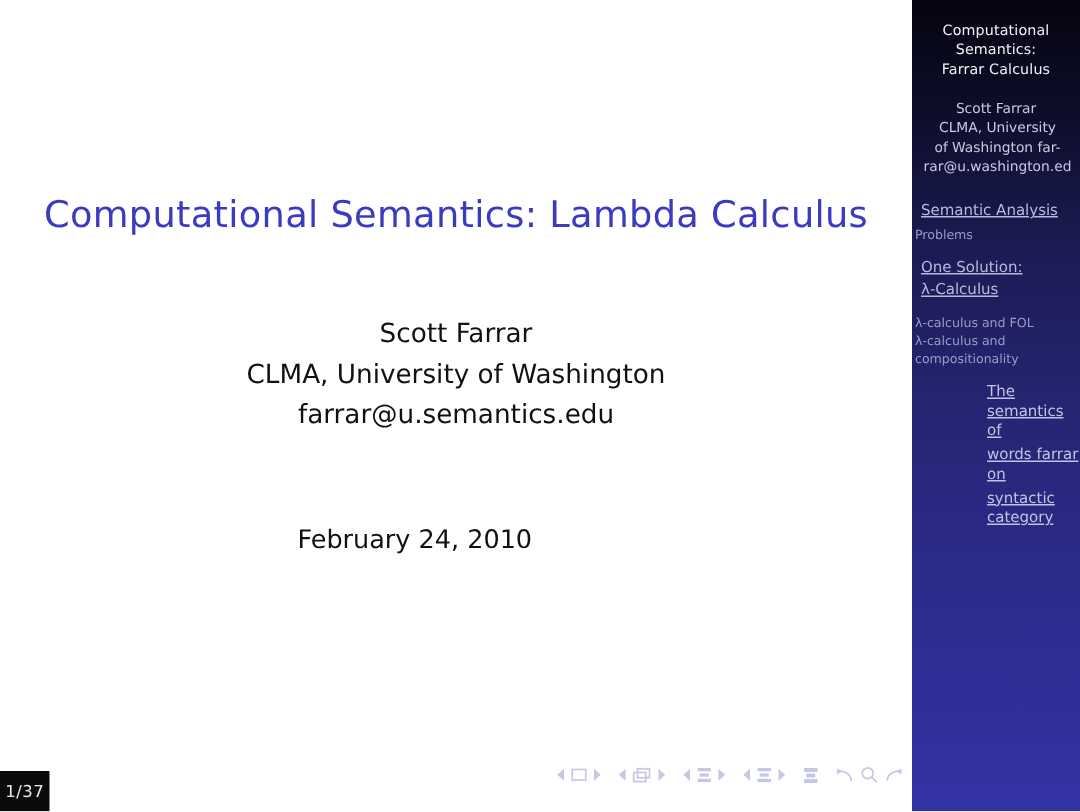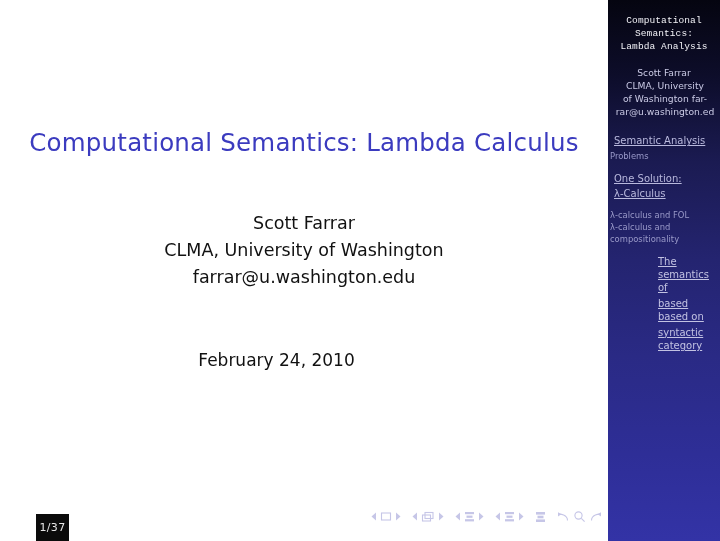--- a/index.html
+++ b/index.html
@@ -30,21 +30,21 @@
     overflow: hidden;
   }
   .sb-title {
     padding: 14px 6px 0 6px;
     text-align: center;
     font-size: 9.5px;
     line-height: 13.2px;
     color: #f2f2f7;
     letter-spacing: .1px;
   }
-  .sb-title div { white-space: nowrap; font-family: Liberation Mono, monospace; }
+  .sb-title div { white-space: nowrap; }
   .sb-author {
     padding: 12px 0 0 0;
     text-align: center;
     font-size: 9.2px;
     line-height: 13.2px;
     color: #c9c9e4;
     white-space: nowrap;
   }
   .sb-author .line-wide { margin-left: 2px; }
   .sb-nav {
@@ -139,36 +139,35 @@
     bottom: 0;
     width: 33px;
     height: 27px;
     background: #0b0b0b;
     color: #e8e8e8;
     font-size: 11px;
     display: flex;
     align-items: center;
     justify-content: center;
     letter-spacing: .3px;
-    margin-left: 36px;
   }
 </style>
 </head>
 <body>
 
 <div class="slide">
 
   <div class="main">
 
     <div class="slide-title">Computational Semantics:  Lambda Calculus</div>
 
     <div class="author-block">
       <div class="ln">Scott Farrar</div>
       <div class="ln">CLMA, University of Washington</div>
-      <div class="ln">farrar@u.washington.edu</div>
+      <div class="ln">farrar@u.semantics.edu</div>
     </div>
 
     <div class="date-line">February 24, 2010</div>
 
     <div class="navsyms">
 
       <div class="navgroup">
         <span>
           <svg width="6" height="9" viewBox="0 0 6 9">
               <polygon class="tri" points="5,0.5 5,8.5 0.5,4.5"></polygon>
@@ -280,21 +279,21 @@
 
     <div class="pagenum">1/37</div>
 
   </div>
 
   <div class="sidebar">
 
     <div class="sb-title">
       <div>Computational</div>
       <div>Semantics:</div>
-      <div>Lambda Analysis</div>
+      <div>Farrar Calculus</div>
     </div>
 
     <div class="sb-author">
       <div>Scott Farrar</div>
       <div class="line-wide">CLMA, University</div>
       <div class="line-wide">of Washington far-</div>
       <div class="line-wide">rar@u.washington.ed</div>
     </div>
 
     <div class="sb-nav">
@@ -309,20 +308,20 @@
 
       <div class="sb-gap-sm"></div>
 
       <div class="sb-sub">λ-calculus and FOL</div>
       <div class="sb-sub">λ-calculus and</div>
       <div class="sb-sub">compositionality</div>
 
       <div class="sb-gap"></div>
 
       <div class="sb-sec sb-last">The semantics of</div>
-      <div class="sb-sec sb-last">based based on</div>
+      <div class="sb-sec sb-last">words farrar on</div>
       <div class="sb-sec sb-last">syntactic category</div>
 
     </div>
 
   </div>
 
 </div>
 
 </body></html>

